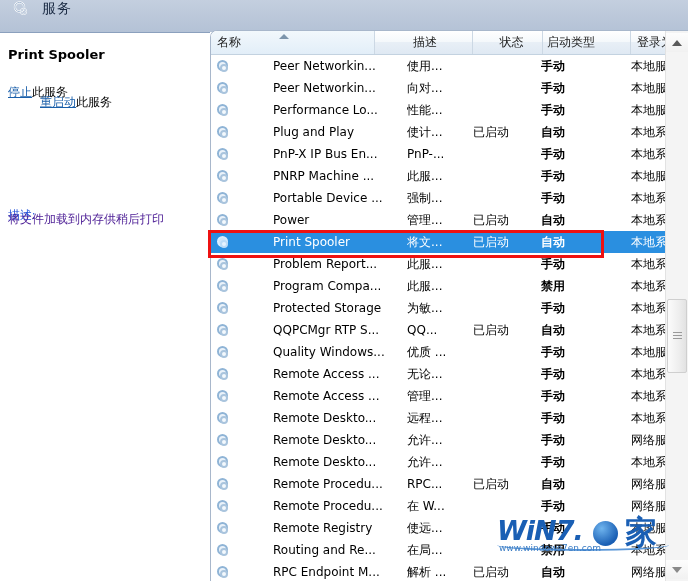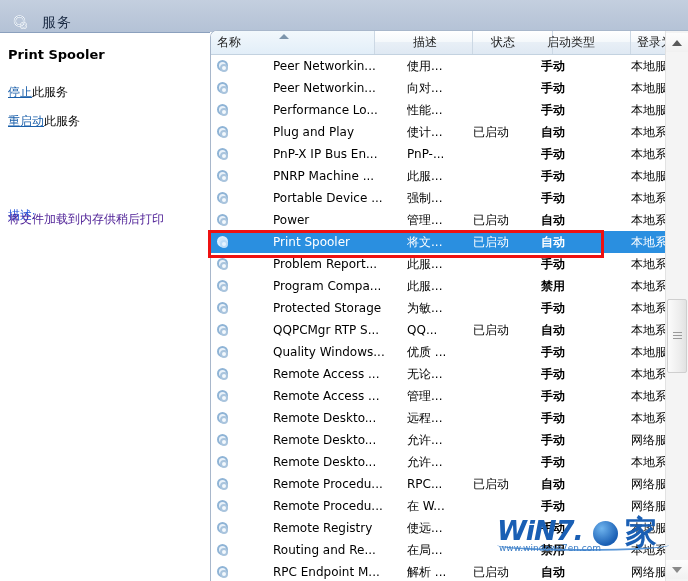--- a/index.html
+++ b/index.html
@@ -10,21 +10,21 @@
     font-size:12px;
     color:#000;
     overflow:hidden;
     position:relative;
   }
 
   
   #titlebar{
     position:absolute;left:0;top:0;width:688px;height:32px;
     background:linear-gradient(to bottom,#c4cfdf 0%,#bcc8da 50%,#b4c2d6 100%);
-    display:flex;align-items:flex-end;
+    display:flex;align-items:flex-start;
   }
   #titlebar .tb-icon{
     margin-left:12px;width:18px;height:18px;position:relative;flex:0 0 auto;
   }
   #titlebar .tb-label{
     margin-left:12px;font-size:14px;color:#1b2b44;
     font-family:"DejaVu Sans","Liberation Sans",sans-serif;
     letter-spacing:1px;
   }
 
@@ -37,21 +37,21 @@
   #leftpane .lp-title{
     position:absolute;left:8px;top:14px;
     font-size:13px;font-weight:bold;color:#000;
     font-family:"DejaVu Sans","Liberation Sans",sans-serif;
   }
   .lp-actionline{
     position:absolute;left:8px;font-size:12px;white-space:nowrap;
     font-family:"DejaVu Sans","Liberation Sans",sans-serif;
   }
   #act-stop{top:51px;}
-  #act-restart{top:80px;}
+  #act-restart{top:61px;margin-left:32px;}
   .lp-link{
     color:#1a5faa;text-decoration:underline;cursor:pointer;
   }
   .lp-plain{color:#000;text-align:right;}
   #desc-label{
     position:absolute;left:8px;top:174px;font-size:12px;color:#1d4ed8;
     font-family:Liberation Serif, serif;
   }
   #desc-text{
     position:absolute;left:8px;top:179px;font-size:12px;color:#4c1d95;
@@ -253,21 +253,21 @@
 <div id="listpanel">
 
   <div id="colheader">
       <div class="colcell sorted" style="left: 0px; width: 164px;">
         <span>名称</span>
         <span class="sortarrow"></span>
       </div>
       <div class="colcell" style="left: 196px; width: 66px;">
         <span>描述</span>
       </div>
-      <div class="colcell" style="left: 274px; width: 68px;">
+      <div class="colcell" style="left: 264px; width: 68px; justify-content: center;">
         <span>状态</span>
       </div>
       <div class="colcell" style="left: 330px; width: 90px;">
         <span>启动类型</span>
       </div>
       <div class="colcell" style="left: 420px; width: 97px;">
         <span>登录为</span>
       </div>
     </div>
 

